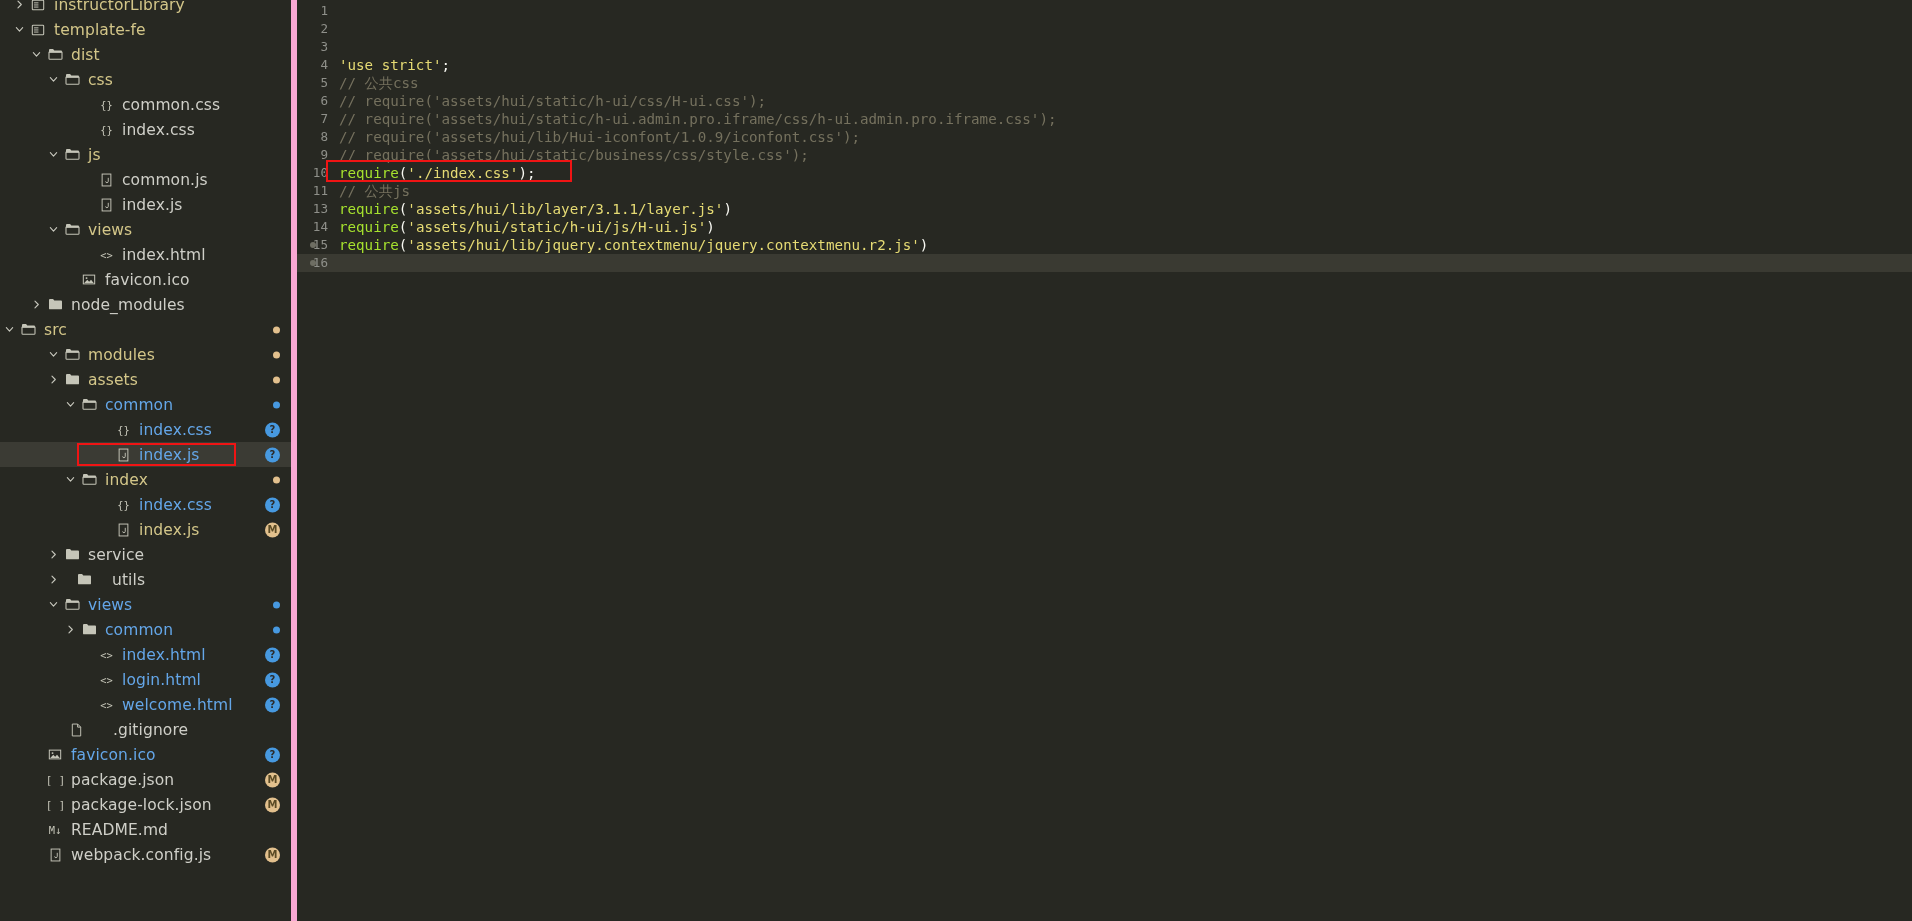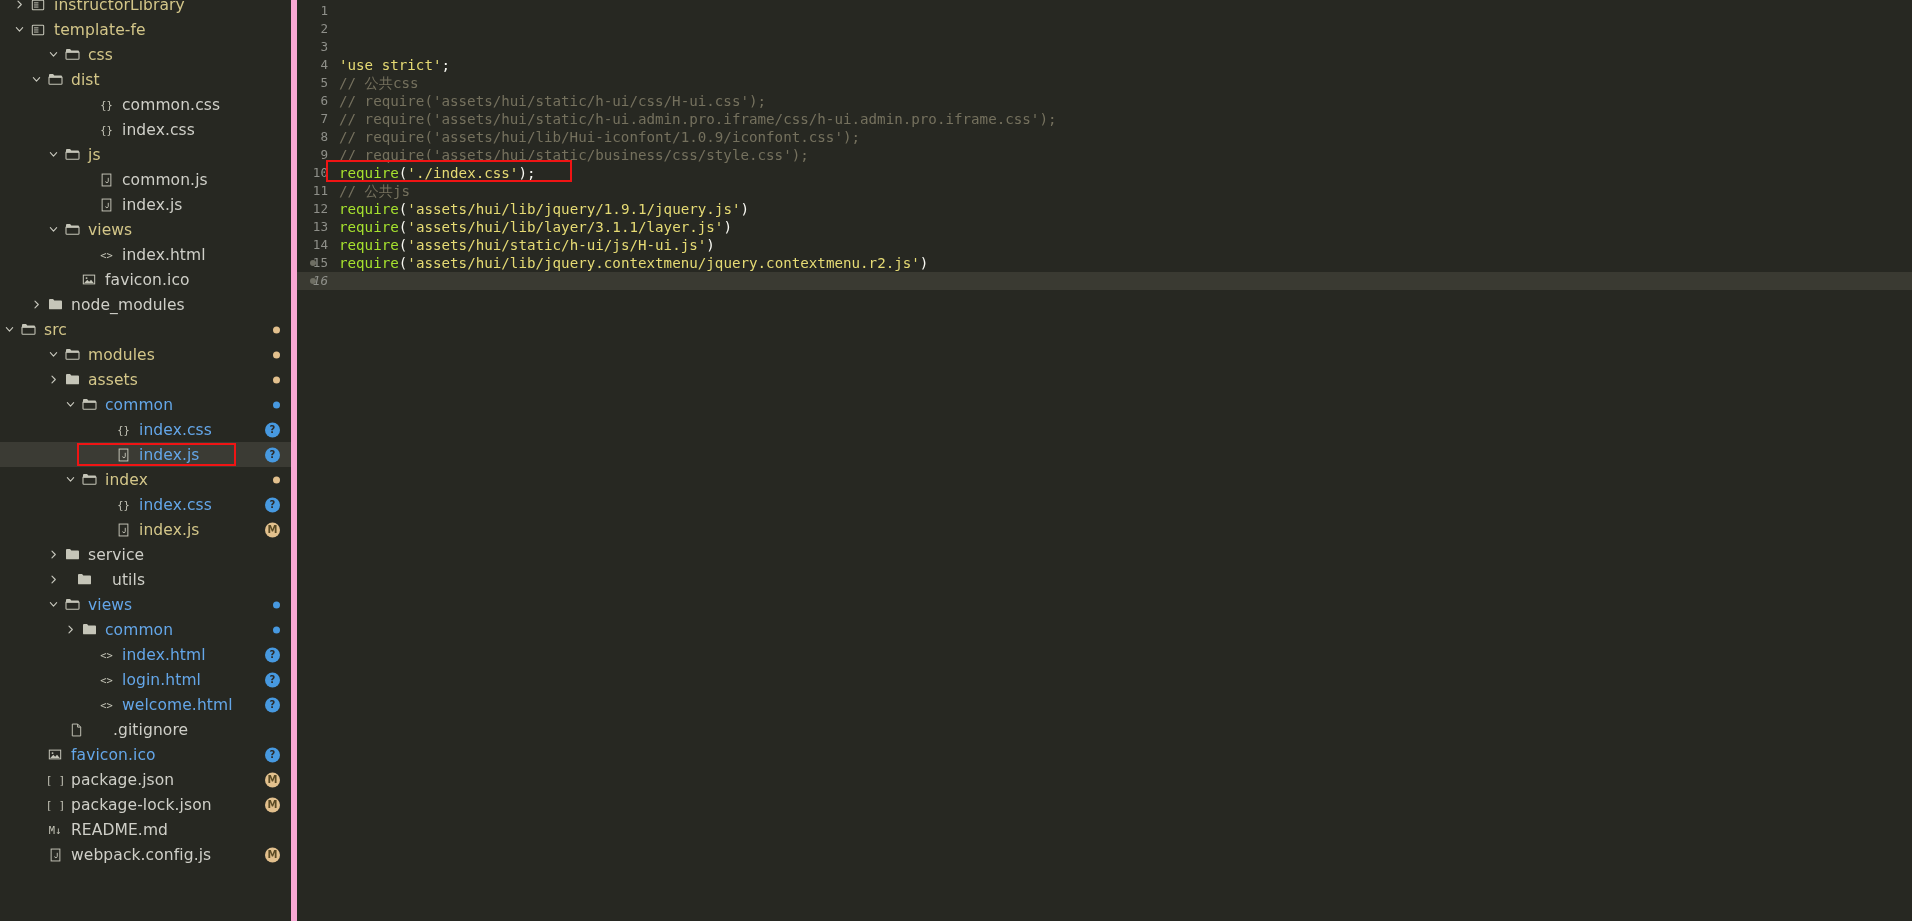--- a/index.html
+++ b/index.html
@@ -127,21 +127,21 @@
     line-height: 18px;
     position: relative;
   }
   .cline {
     display: flex;
     height: 18px;
     align-items: center;
     white-space: pre;
     position: relative;
   }
-  .cline.active { background: #3a3a32; font-style: italic; }
+  .cline.active { background: #3a3a32; }
   .gutter {
     width: 42px;
     min-width: 42px;
     text-align: right;
     padding-right: 11px;
     color: #8f908a;
     font-size: 12.6px;
     font-family: "DejaVu Sans Mono", monospace;
     box-sizing: border-box;
     user-select: none;
@@ -207,47 +207,47 @@
           <span class="icon">
             <svg class="ic" width="14" height="14" viewBox="0 0 16 16">
               <rect x="1.5" y="2.5" width="13" height="11" rx="1" fill="none" stroke="#c5c5b8" stroke-width="1.2"></rect>
               <rect x="3.5" y="5" width="5" height="1.1" fill="#c5c5b8"></rect>
               <rect x="3.5" y="7.4" width="5" height="1.1" fill="#c5c5b8"></rect>
               <rect x="3.5" y="9.8" width="5" height="1.1" fill="#c5c5b8"></rect>
             </svg>
           </span>
           <span class="label folder-amber">template-fe</span>
         </div>
+        <div class="row" style="padding-left: 27px;">
+          <span class="twisty">
+            <svg class="ic" width="9" height="9" viewBox="0 0 10 10">
+              <path d="M1.5 3L5 6.7 8.5 3" fill="none" stroke="#c7c7bd" stroke-width="1.25" stroke-linecap="round" stroke-linejoin="round"></path>
+            </svg>
+          </span>
+          <span class="icon">
+            <svg class="ic" width="15" height="13" viewBox="0 0 16 14">
+              <path d="M1 2.2c0-.6.4-1 1-1h3.4l1.3 1.6H14c.6 0 1 .4 1 1v1.1H1z" fill="#c5c5b8"></path>
+              <path d="M1 4.6h14v6.6c0 .6-.4 1-1 1H2c-.6 0-1-.4-1-1z" fill="none" stroke="#c5c5b8" stroke-width="1.15"></path>
+            </svg>
+          </span>
+          <span class="label folder-amber">dist</span>
+        </div>
         <div class="row" style="padding-left: 44px;">
           <span class="twisty">
             <svg class="ic" width="9" height="9" viewBox="0 0 10 10">
               <path d="M1.5 3L5 6.7 8.5 3" fill="none" stroke="#c7c7bd" stroke-width="1.25" stroke-linecap="round" stroke-linejoin="round"></path>
             </svg>
           </span>
           <span class="icon">
             <svg class="ic" width="15" height="13" viewBox="0 0 16 14">
               <path d="M1 2.2c0-.6.4-1 1-1h3.4l1.3 1.6H14c.6 0 1 .4 1 1v1.1H1z" fill="#c5c5b8"></path>
               <path d="M1 4.6h14v6.6c0 .6-.4 1-1 1H2c-.6 0-1-.4-1-1z" fill="none" stroke="#c5c5b8" stroke-width="1.15"></path>
             </svg>
           </span>
           <span class="label folder-amber">css</span>
-        </div>
-        <div class="row" style="padding-left: 27px;">
-          <span class="twisty">
-            <svg class="ic" width="9" height="9" viewBox="0 0 10 10">
-              <path d="M1.5 3L5 6.7 8.5 3" fill="none" stroke="#c7c7bd" stroke-width="1.25" stroke-linecap="round" stroke-linejoin="round"></path>
-            </svg>
-          </span>
-          <span class="icon">
-            <svg class="ic" width="15" height="13" viewBox="0 0 16 14">
-              <path d="M1 2.2c0-.6.4-1 1-1h3.4l1.3 1.6H14c.6 0 1 .4 1 1v1.1H1z" fill="#c5c5b8"></path>
-              <path d="M1 4.6h14v6.6c0 .6-.4 1-1 1H2c-.6 0-1-.4-1-1z" fill="none" stroke="#c5c5b8" stroke-width="1.15"></path>
-            </svg>
-          </span>
-          <span class="label folder-amber">dist</span>
         </div>
         <div class="row" style="padding-left: 78px;">
           <span class="twisty"></span>
           <span class="icon">
             <svg class="ic" width="15" height="14" viewBox="0 0 16 14">
               <text x="8" y="11" font-size="11" font-family="DejaVu Sans Mono, monospace" fill="#c5c5b8" text-anchor="middle">{}</text>
             </svg>
           </span>
           <span class="label plain">common.css</span>
         </div>
@@ -650,21 +650,20 @@
         <div class="cline"><span class="gutter">2</span><span class="ctext"></span></div>
         <div class="cline"><span class="gutter">3</span><span class="ctext"></span></div>
         <div class="cline"><span class="gutter">4</span><span class="ctext"><span class="tok-str">'use strict'</span><span class="tok-punct">;</span></span></div>
         <div class="cline"><span class="gutter">5</span><span class="ctext"><span class="tok-com">// 公共css</span></span></div>
         <div class="cline"><span class="gutter">6</span><span class="ctext"><span class="tok-com">// require('assets/hui/static/h-ui/css/H-ui.css');</span></span></div>
         <div class="cline"><span class="gutter">7</span><span class="ctext"><span class="tok-com">// require('assets/hui/static/h-ui.admin.pro.iframe/css/h-ui.admin.pro.iframe.css');</span></span></div>
         <div class="cline"><span class="gutter">8</span><span class="ctext"><span class="tok-com">// require('assets/hui/lib/Hui-iconfont/1.0.9/iconfont.css');</span></span></div>
         <div class="cline"><span class="gutter">9</span><span class="ctext"><span class="tok-com">// require('assets/hui/static/business/css/style.css');</span></span></div>
         <div class="cline"><span class="gutter">10</span><span class="ctext"><span class="tok-fn">require</span><span class="tok-punct">(</span><span class="tok-str">'./index.css'</span><span class="tok-punct">)</span><span class="tok-punct">;</span></span></div>
         <div class="cline"><span class="gutter">11</span><span class="ctext"><span class="tok-com">// 公共js</span></span></div>
-        <div class="cline"><span class="gutter">12</span><span class="ctext"><span class="tok-fn">require</span><span class="tok-punct">(</span><span class="tok-str">'assets/hui/lib/jquery/1.9.1/jquery.js'</span><span class="tok-punct">)</span></span></div>
         <div class="cline"><span class="gutter">13</span><span class="ctext"><span class="tok-fn">require</span><span class="tok-punct">(</span><span class="tok-str">'assets/hui/lib/layer/3.1.1/layer.js'</span><span class="tok-punct">)</span></span></div>
         <div class="cline"><span class="gutter">14</span><span class="ctext"><span class="tok-fn">require</span><span class="tok-punct">(</span><span class="tok-str">'assets/hui/static/h-ui/js/H-ui.js'</span><span class="tok-punct">)</span></span></div>
         <div class="cline"><span class="gutter-dot"></span><span class="gutter">15</span><span class="ctext"><span class="tok-fn">require</span><span class="tok-punct">(</span><span class="tok-str">'assets/hui/lib/jquery.contextmenu/jquery.contextmenu.r2.js'</span><span class="tok-punct">)</span></span></div>
         <div class="cline active"><span class="gutter-dot"></span><span class="gutter">16</span></div>
       </div>
     <div class="code-outline" id="code-outline" style="left: 29px; top: 160px; width: 246px; height: 22px;"></div>
   </div>
 
 </div>
 

